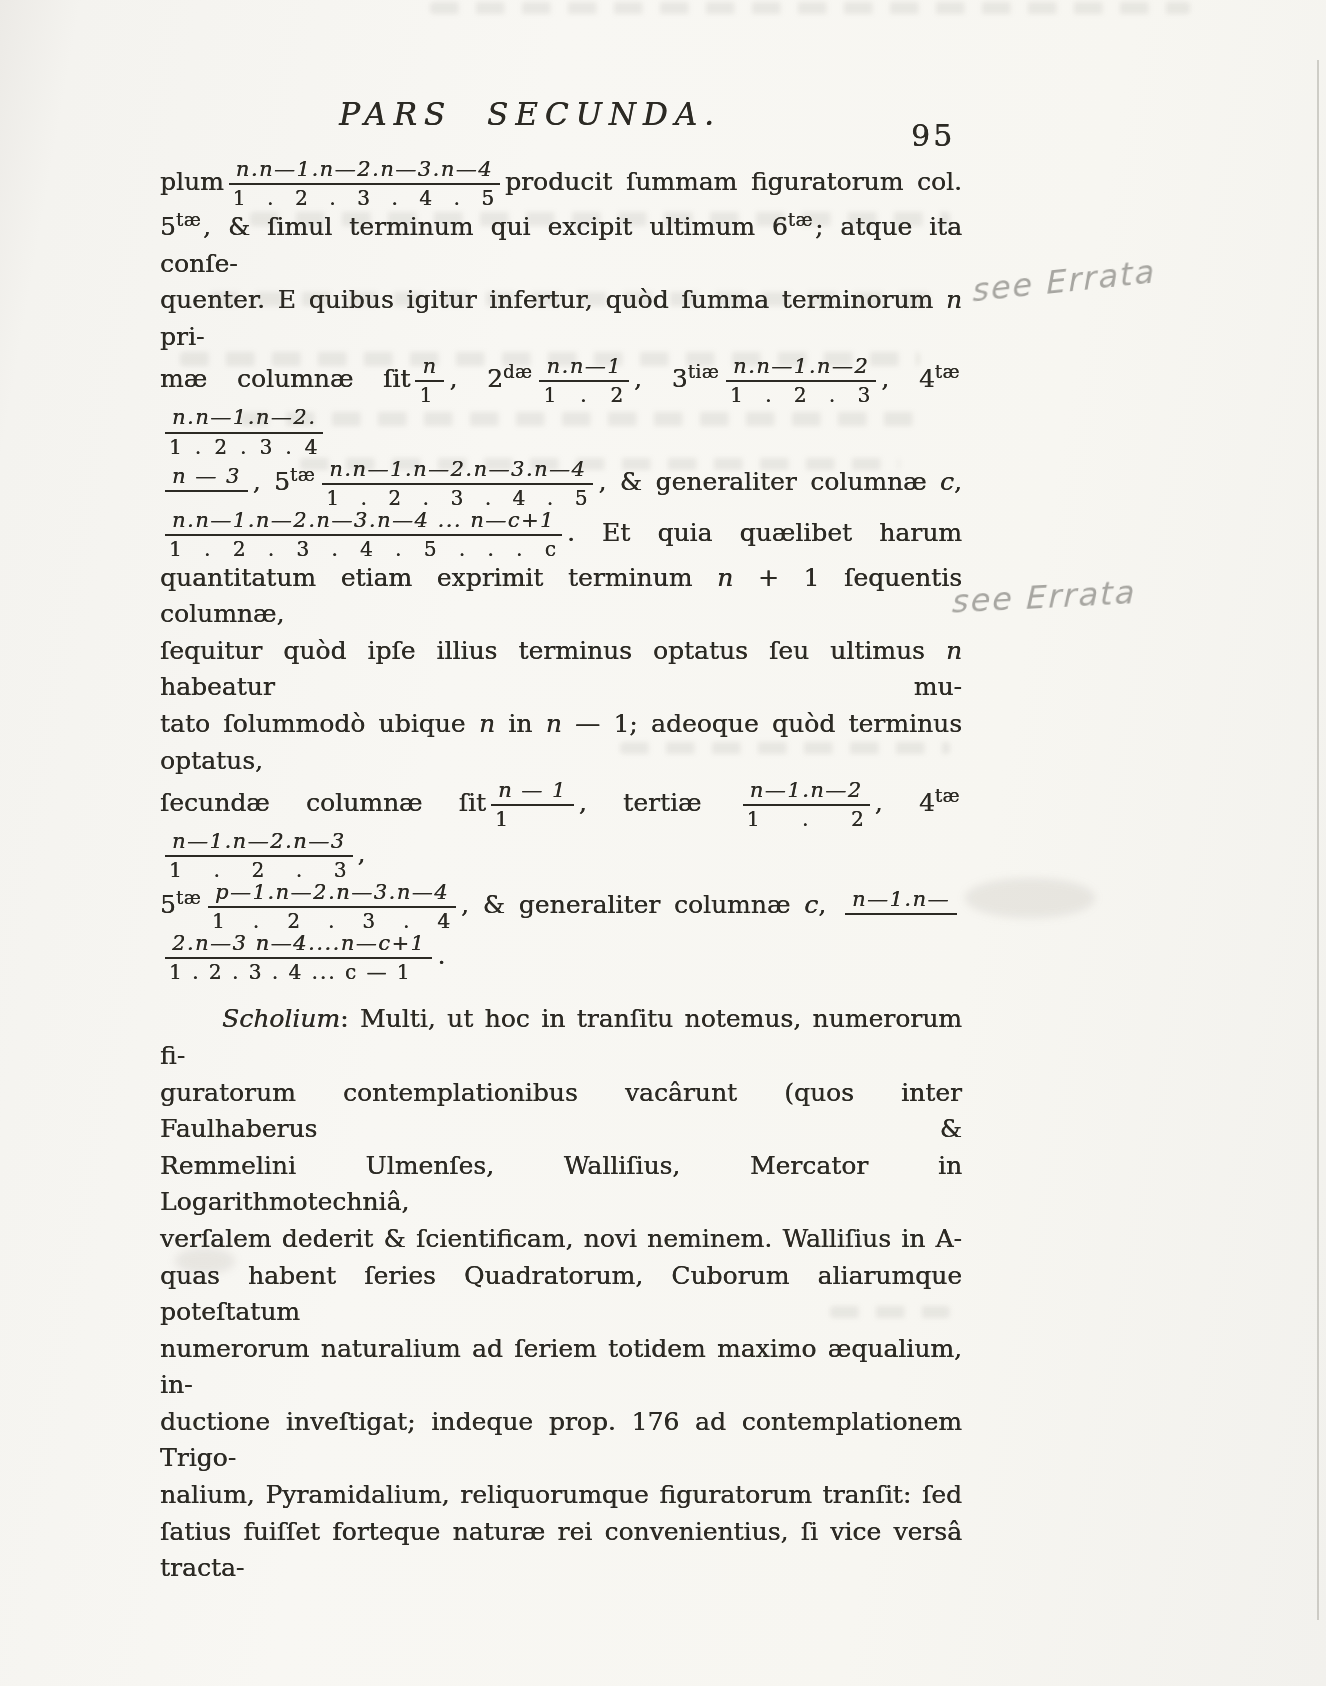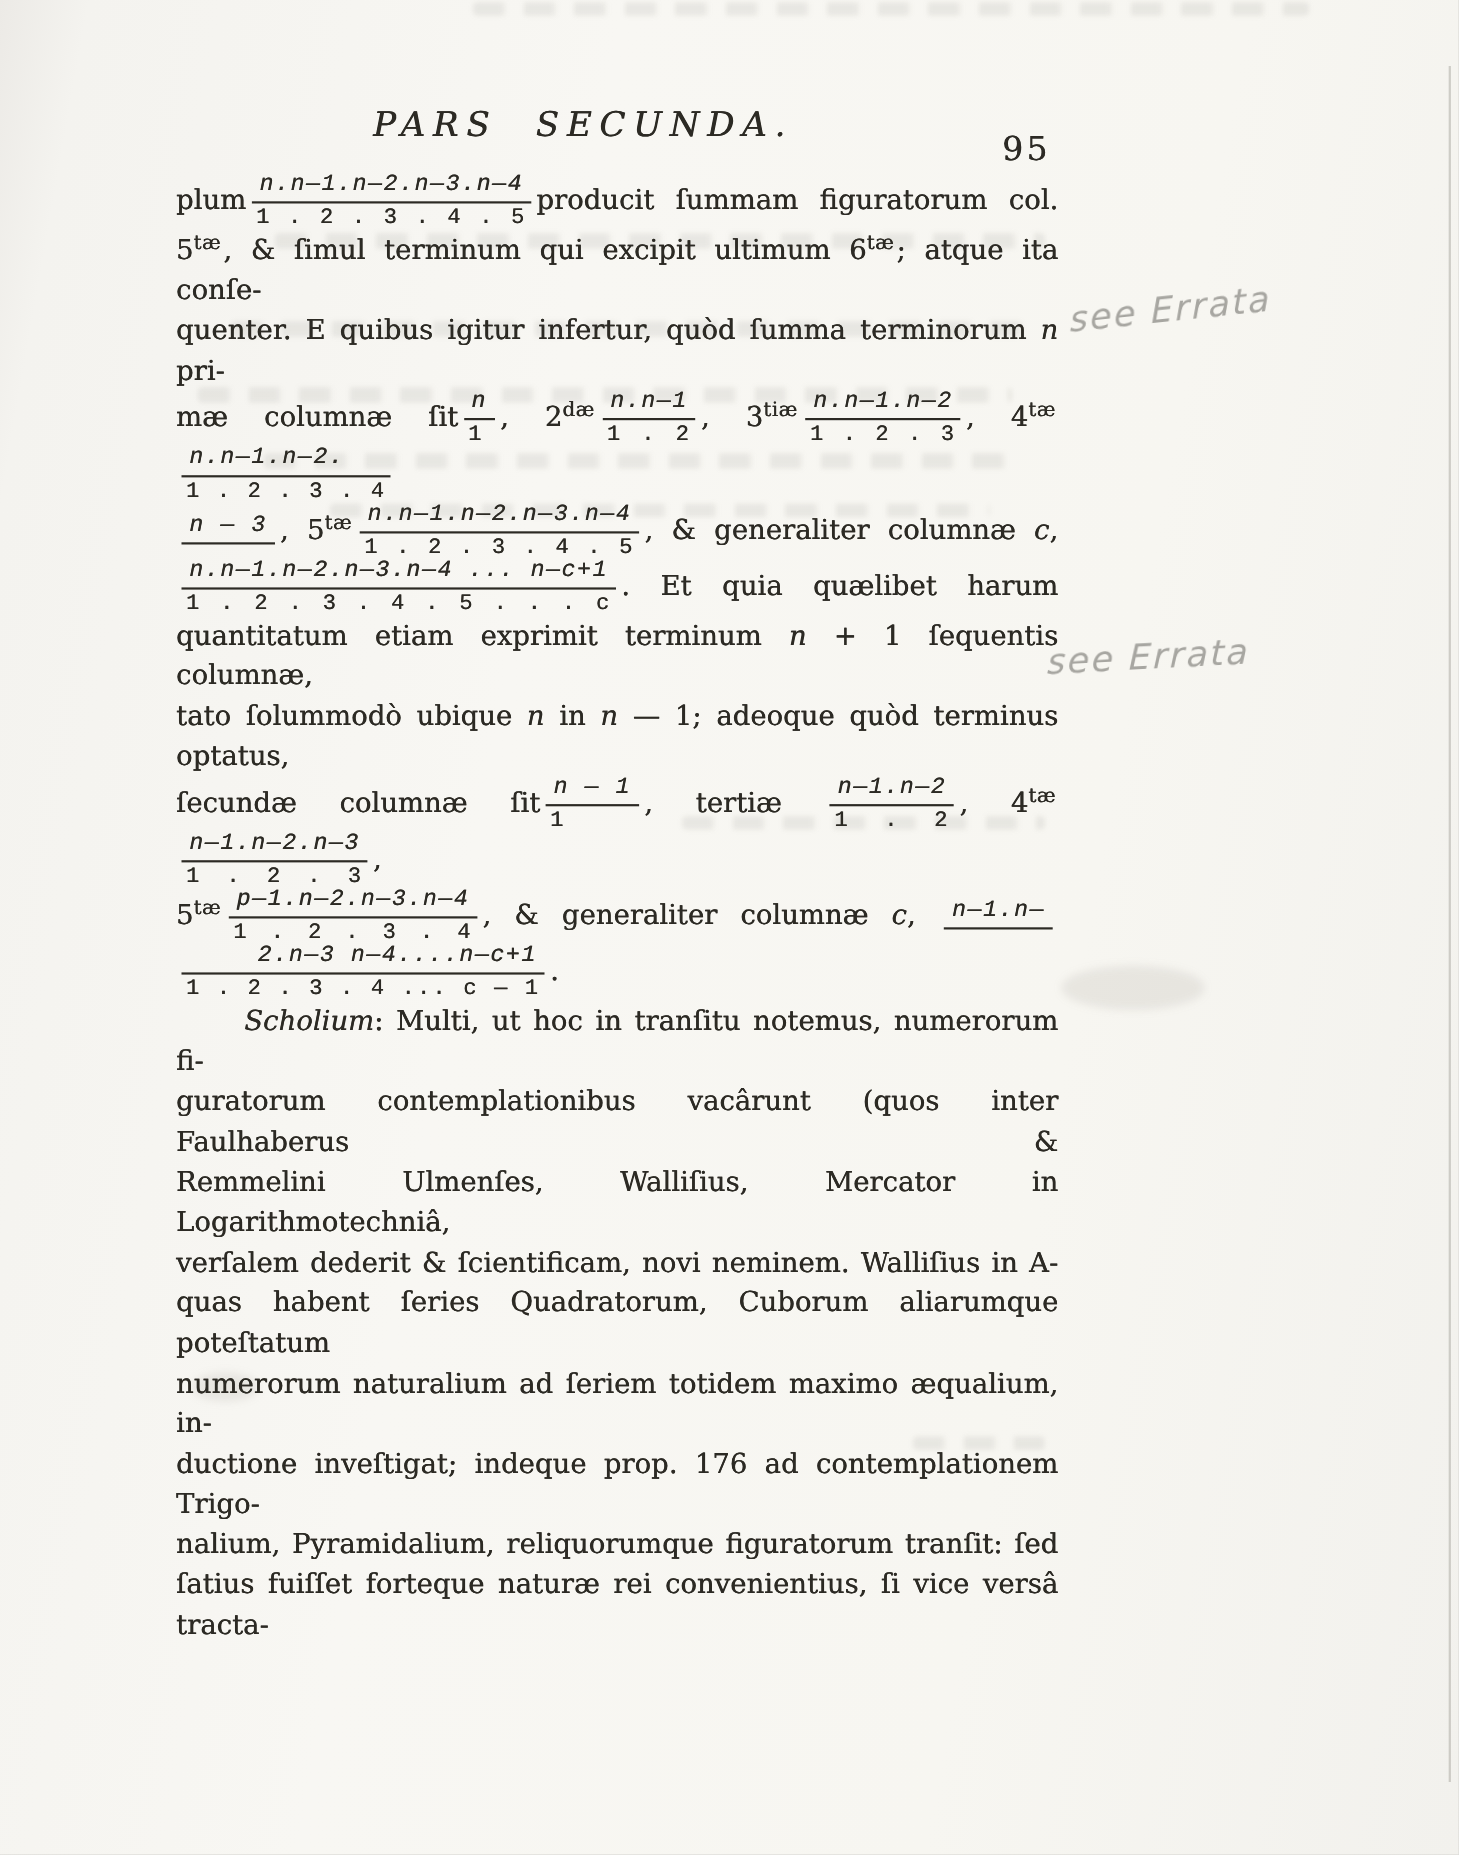--- a/index.html
+++ b/index.html
@@ -22,22 +22,22 @@
   #textblock {
     position:absolute; left:160px; top:158px; width:802px;
     font-size:25px; line-height:36.6px;
     text-shadow:0.3px 0 0 currentColor;
   }
   .line { text-align:justify; }
   .line.jl { text-align-last:justify; }
   .it { font-style:italic; }
   sup { font-size:18px; line-height:0; vertical-align:9px; letter-spacing:0.5px; margin-right:2px; }
   .frac {
-    display:inline-block; vertical-align:middle; text-align:right;
-    margin:0 5px; line-height:1.05;font-family:Liberation Mono, monospace;
+    display:inline-block; vertical-align:middle; text-align:left;
+    margin:0 5px; line-height:1.05;
   }
   .frac .num {
     display:block; font-style:italic; font-size:21px; letter-spacing:1.5px;
     padding:0 7px 3px; border-bottom:2.5px solid #2c2a24; white-space:nowrap;
   }
   .frac .den {
     display:block; font-size:20px; letter-spacing:2px; padding:3px 4px 0; white-space:nowrap;
   }
   .frac.noden { vertical-align:7px; }
   .annot {
@@ -82,25 +82,26 @@
   <div class="page-number">95</div>
 
   <div id="textblock">
       <div class="line jl"><span>plum</span><span class="frac"><span class="num">n.n—1.n—2.n—3.n—4</span><span class="den">1 . 2 . 3 . 4 . 5</span></span><span>producit ſummam figuratorum col.</span></div>
       <div class="line jl"><span>5</span><sup>tæ</sup><span>, &amp; ſimul terminum qui excipit ultimum 6</span><sup>tæ</sup><span>; atque ita conſe-</span></div>
       <div class="line jl"><span>quenter.  E quibus igitur infertur, quòd ſumma terminorum </span><span class="it">n</span><span> pri-</span></div>
       <div class="line jl"><span>mæ columnæ ſit</span><span class="frac"><span class="num">n</span><span class="den">1</span></span><span>, 2</span><sup>dæ</sup><span class="frac"><span class="num">n.n—1</span><span class="den">1 . 2</span></span><span>, 3</span><sup>tiæ</sup><span class="frac"><span class="num">n.n—1.n—2</span><span class="den">1 . 2 . 3</span></span><span>, 4</span><sup>tæ</sup><span class="frac"><span class="num">n.n—1.n—2.</span><span class="den">1 . 2 . 3 . 4</span></span></div>
       <div class="line jl"><span class="frac noden"><span class="num">n — 3</span></span><span>, 5</span><sup>tæ</sup><span class="frac"><span class="num">n.n—1.n—2.n—3.n—4</span><span class="den">1 . 2 . 3 . 4 . 5</span></span><span>, &amp; generaliter columnæ </span><span class="it">c</span><span>,</span></div>
       <div class="line jl"><span class="frac"><span class="num">n.n—1.n—2.n—3.n—4 ... n—c+1</span><span class="den">1 . 2 . 3 . 4 . 5 . . . c</span></span><span>.  Et quia quælibet harum</span></div>
       <div class="line jl"><span>quantitatum etiam exprimit terminum </span><span class="it">n</span><span> + 1 ſequentis columnæ,</span></div>
+      <div class="line jl"><span>ſequitur quòd ipſe illius terminus optatus ſeu ultimus </span><span class="it">n</span><span> habeatur mu-</span></div>
       <div class="line jl"><span>tato ſolummodò ubique </span><span class="it">n</span><span> in </span><span class="it">n</span><span> — 1; adeoque quòd terminus optatus,</span></div>
       <div class="line jl"><span>ſecundæ columnæ ſit</span><span class="frac"><span class="num">n — 1</span><span class="den">1</span></span><span>, tertiæ </span><span class="frac"><span class="num">n—1.n—2</span><span class="den">1 . 2</span></span><span>, 4</span><sup>tæ</sup><span class="frac"><span class="num">n—1.n—2.n—3</span><span class="den">1 . 2 . 3</span></span><span>,</span></div>
       <div class="line jl"><span>5</span><sup>tæ</sup><span class="frac"><span class="num">p—1.n—2.n—3.n—4</span><span class="den">1 . 2 . 3 . 4</span></span><span>, &amp; generaliter columnæ </span><span class="it">c</span><span>, </span><span class="frac noden"><span class="num">n—1.n—</span></span></div>
       <div class="line"><span class="frac"><span class="num">2.n—3 n—4....n—c+1</span><span class="den">1 . 2 . 3 . 4 ... c — 1</span></span><span>.</span></div>
-      <div class="line jl" style="text-indent: 62px; "><span class="it">Scholium</span><span>: Multi, ut hoc in tranſitu notemus, numerorum fi-</span></div>
+      <div class="line jl" style="text-indent: 62px; margin-top: 18px;"><span class="it">Scholium</span><span>: Multi, ut hoc in tranſitu notemus, numerorum fi-</span></div>
       <div class="line jl"><span>guratorum contemplationibus vacârunt (quos inter Faulhaberus &amp;</span></div>
       <div class="line jl"><span>Remmelini Ulmenſes, Walliſius, Mercator in Logarithmotechniâ,</span></div>
       <div class="line jl"><span>verſalem dederit &amp; ſcientificam, novi neminem.   Walliſius in A-</span></div>
       <div class="line jl"><span>quas habent ſeries Quadratorum, Cuborum aliarumque poteſtatum</span></div>
       <div class="line jl"><span>numerorum naturalium ad ſeriem totidem maximo æqualium, in-</span></div>
       <div class="line jl"><span>ductione inveſtigat; indeque prop. 176 ad contemplationem Trigo-</span></div>
       <div class="line jl"><span>nalium, Pyramidalium, reliquorumque figuratorum tranſit: ſed</span></div>
       <div class="line jl"><span>ſatius fuiſſet forteque naturæ rei convenientius, ſi vice versâ tracta-</span></div>
     </div>
 

